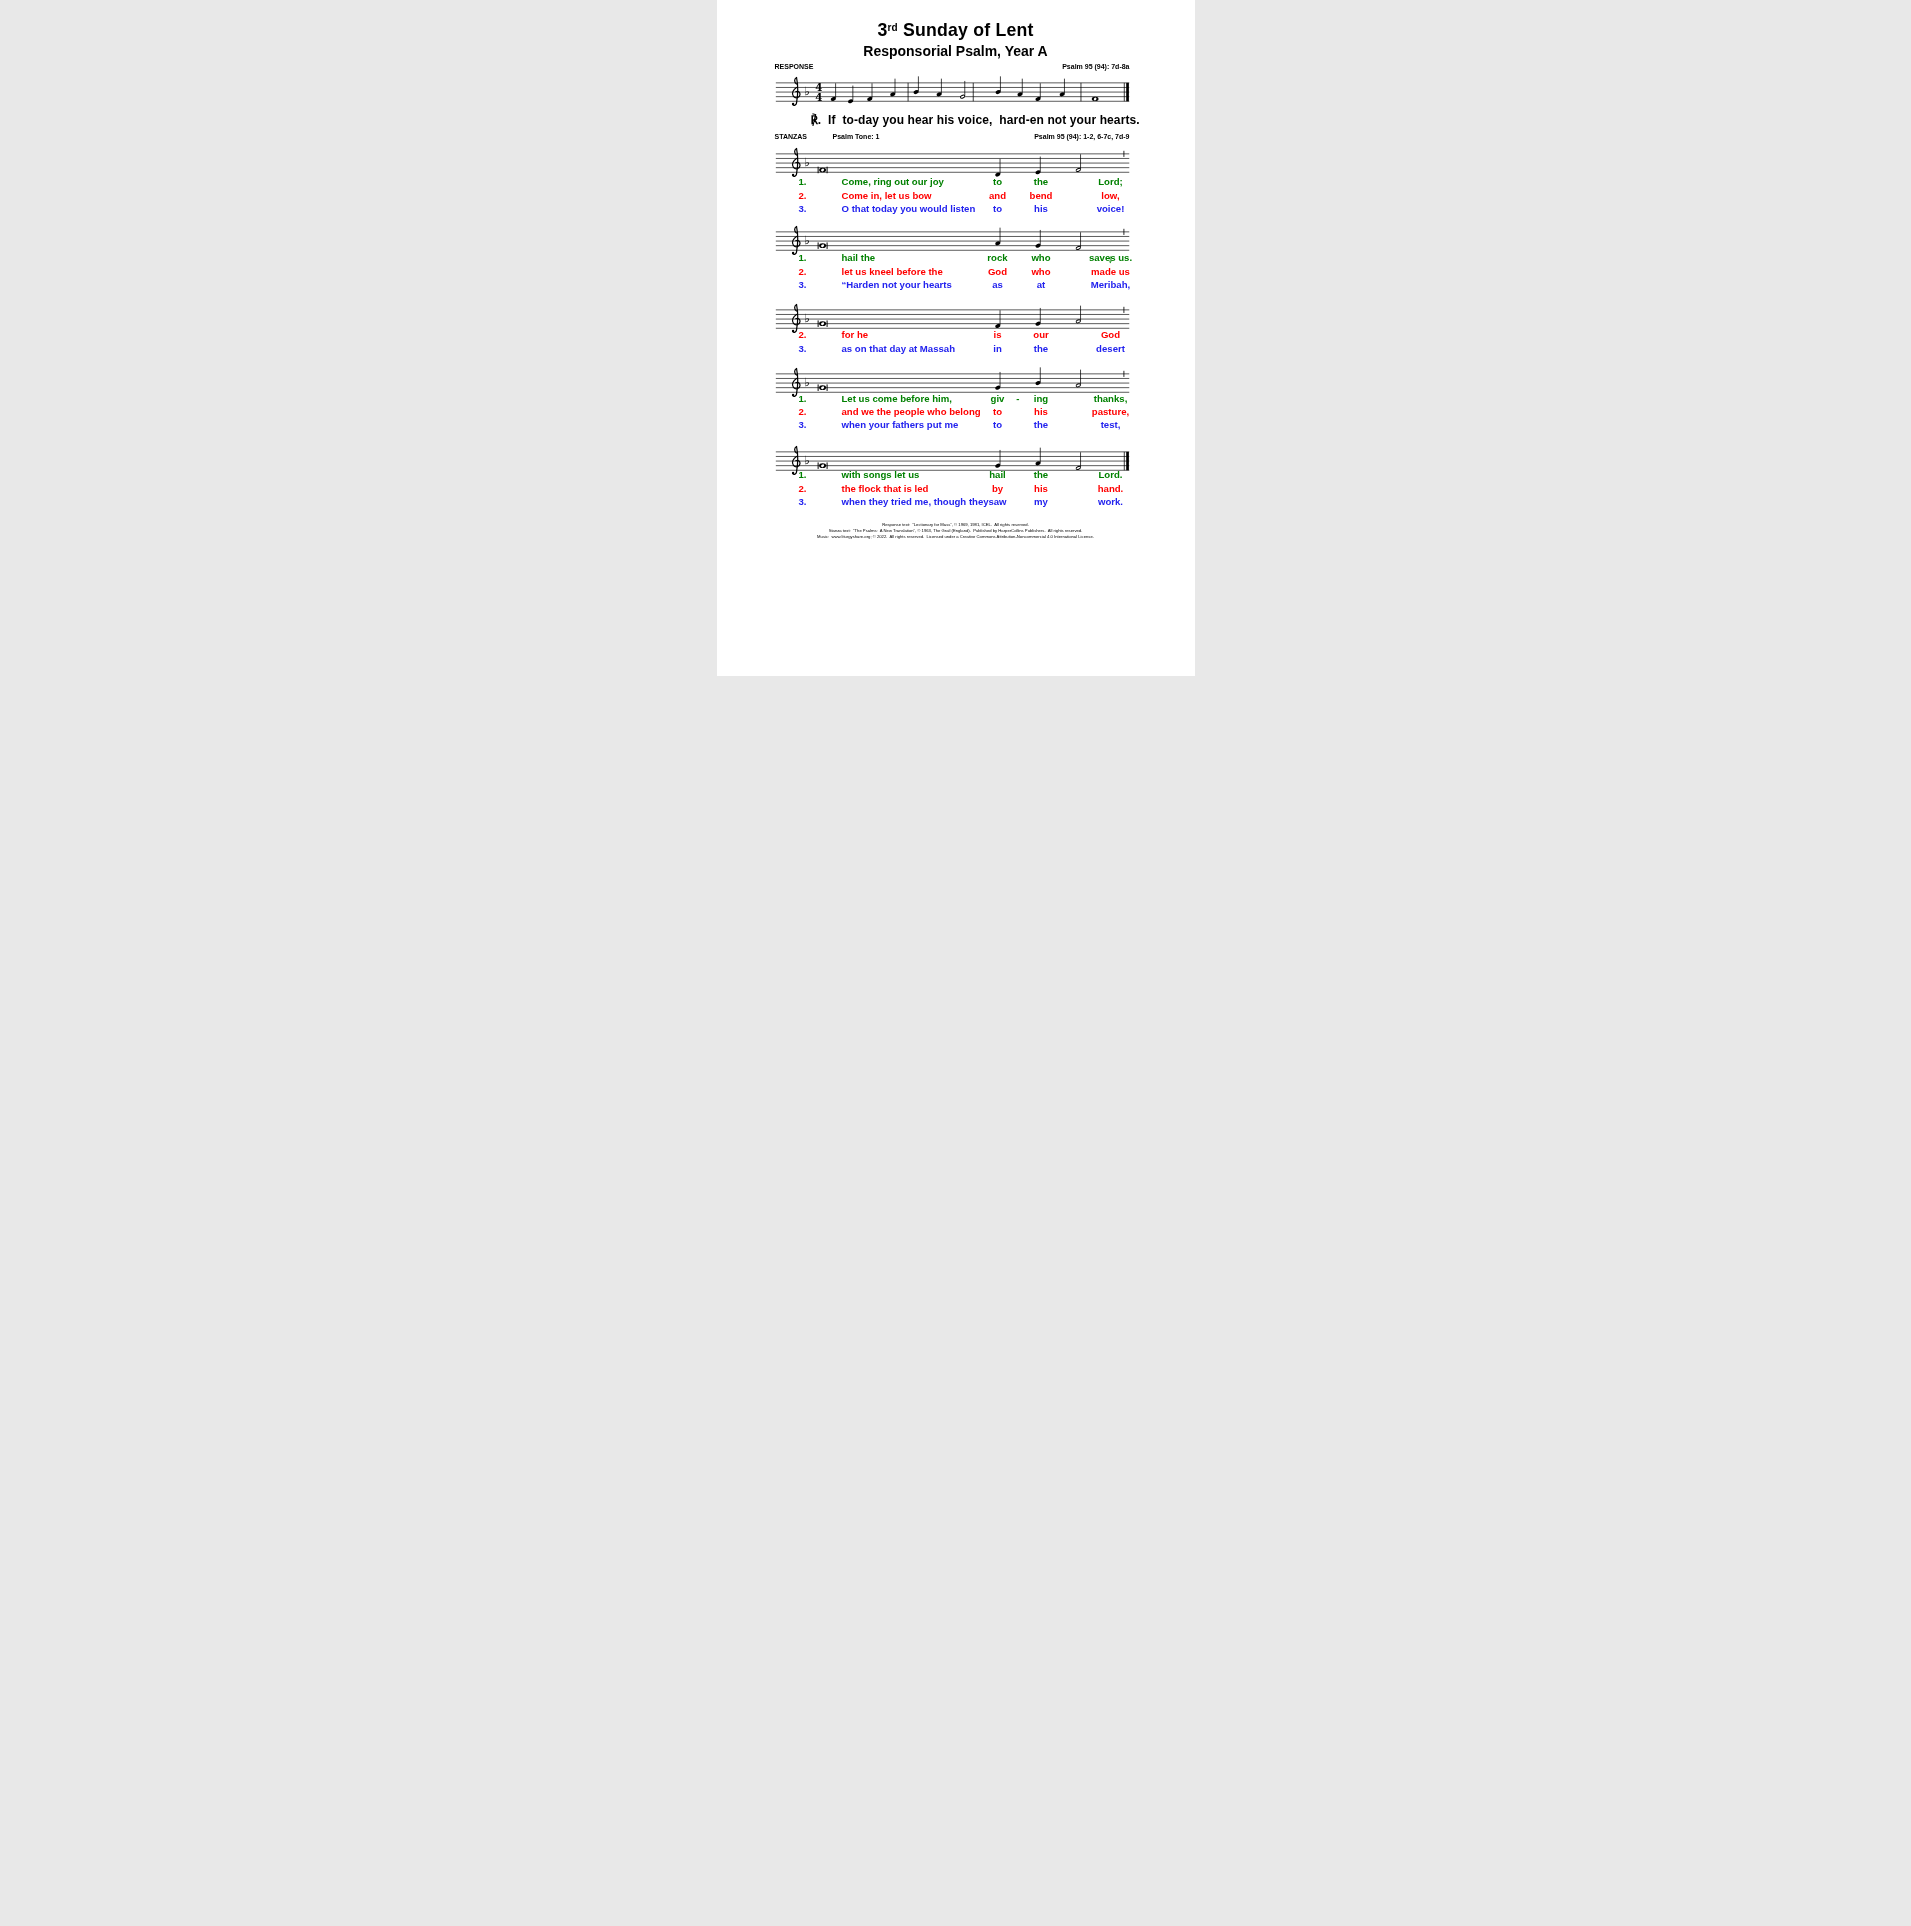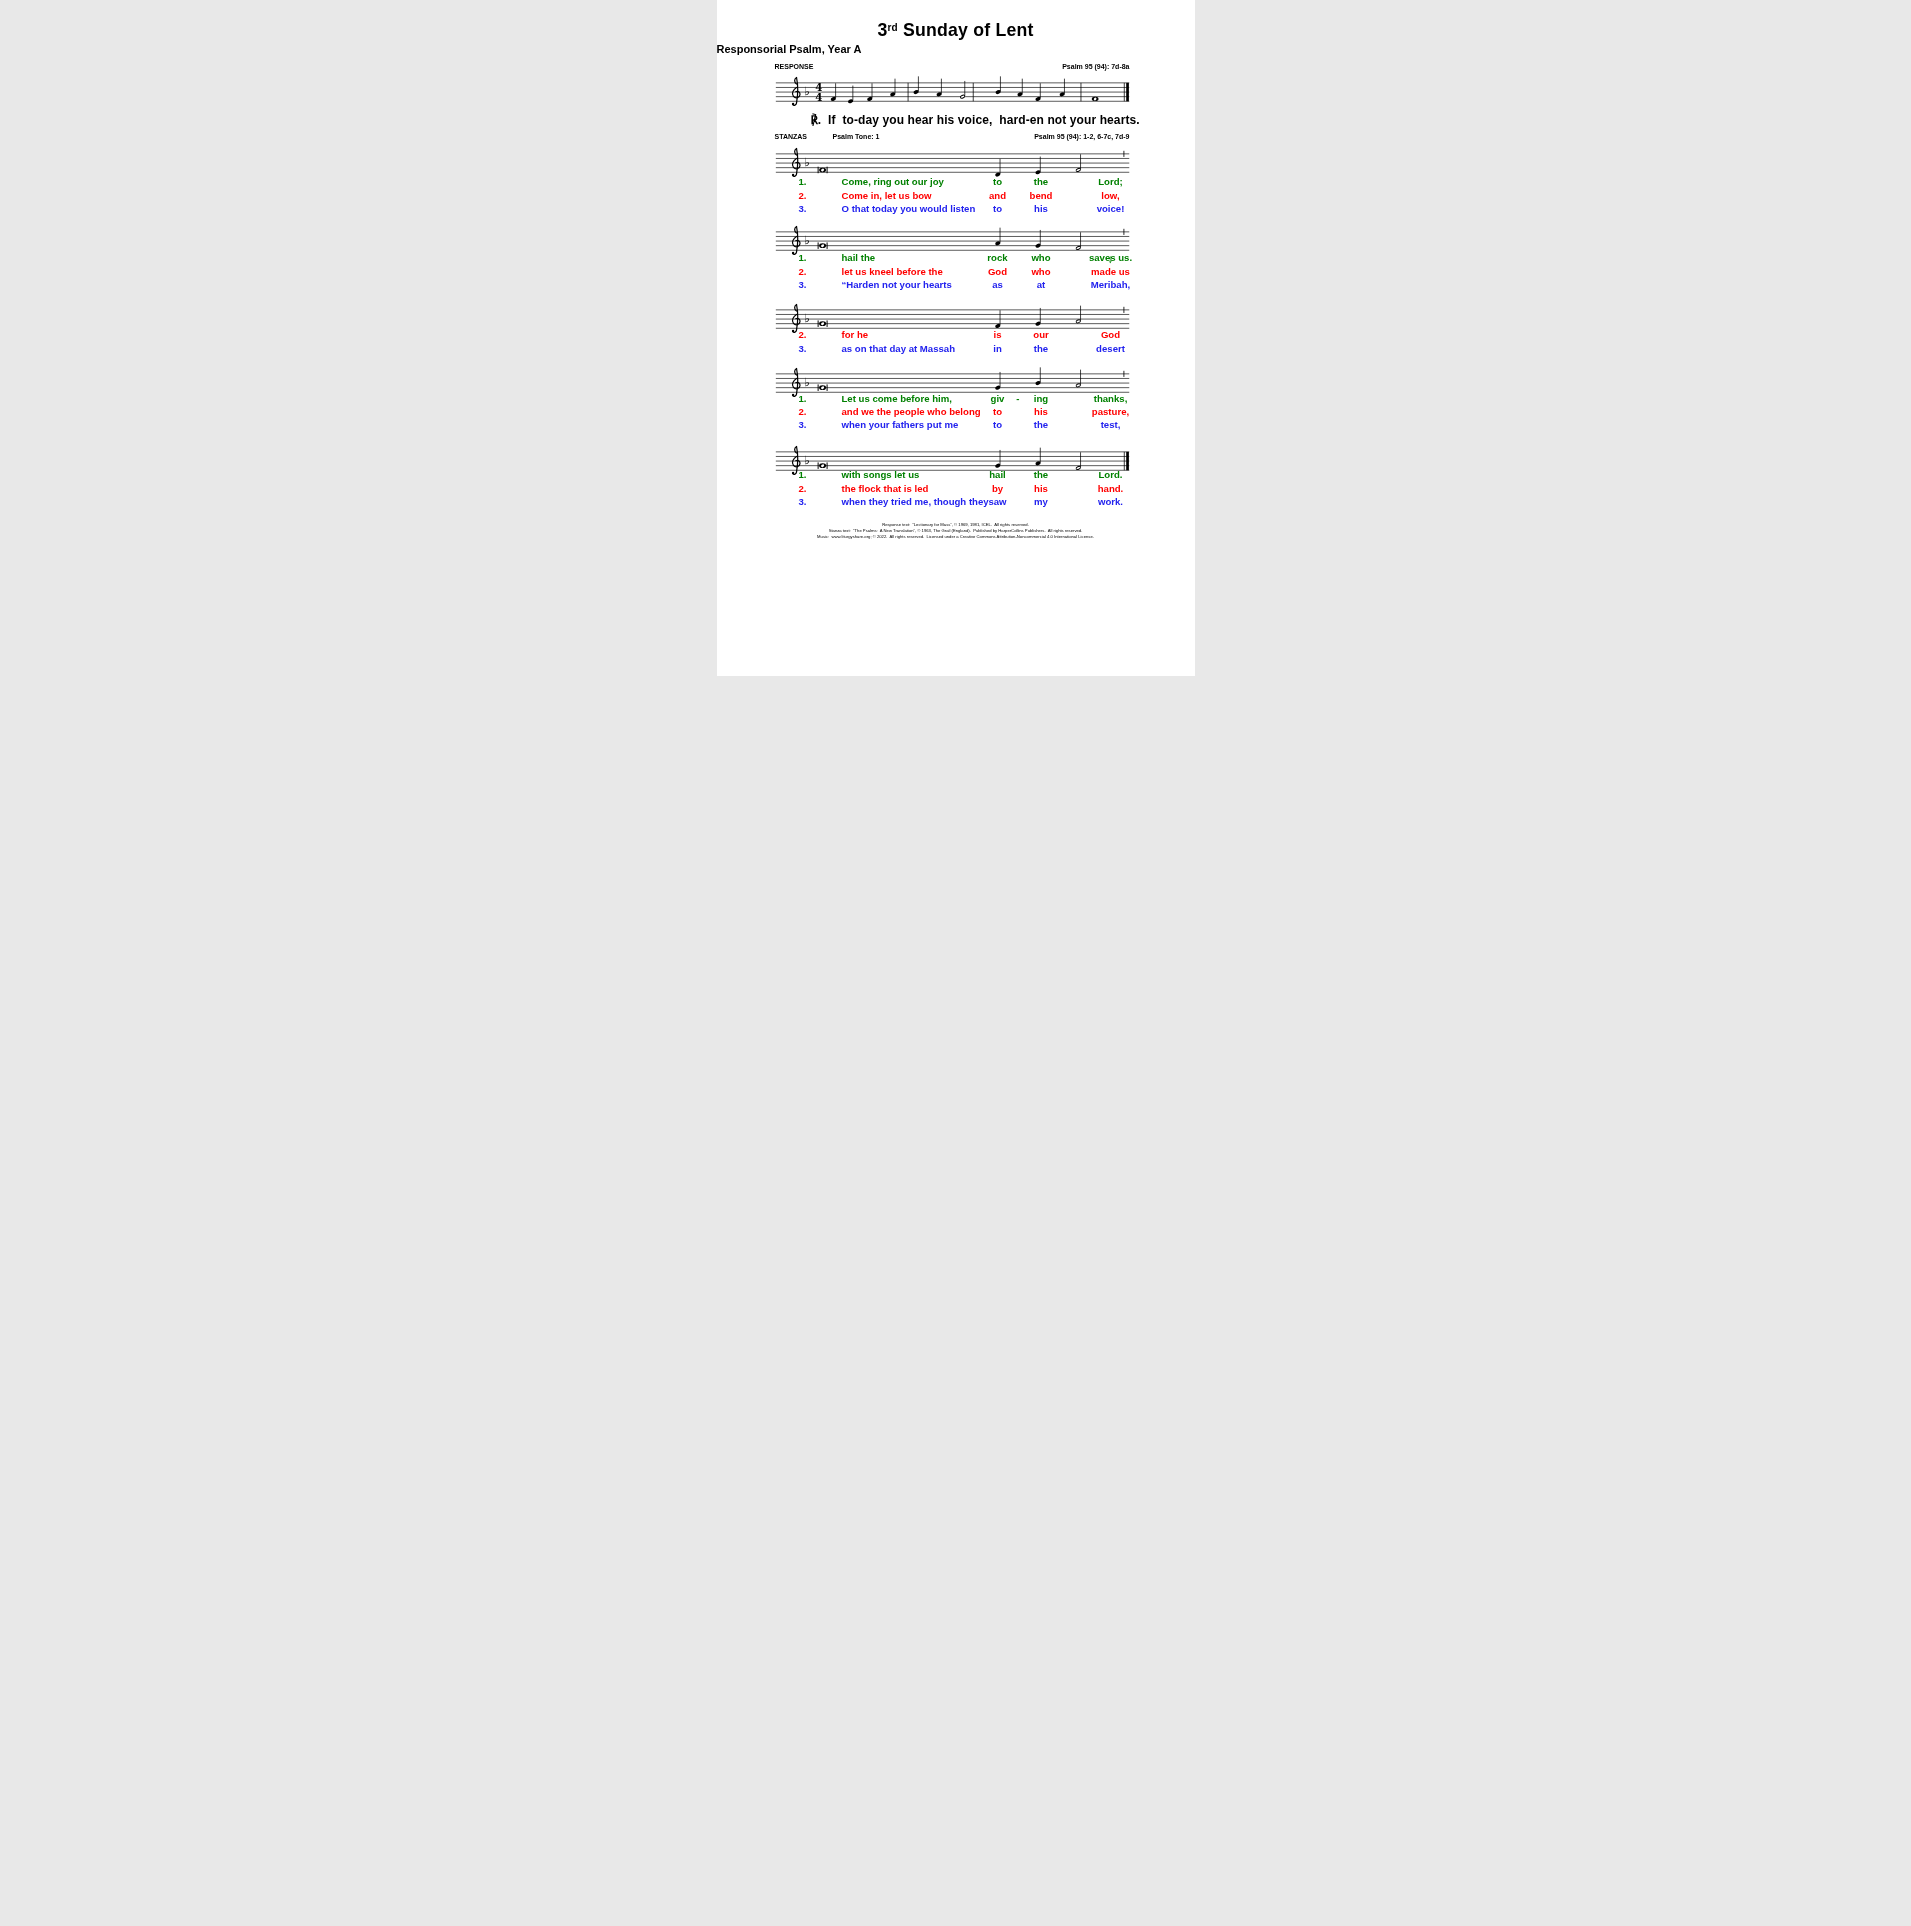--- a/index.html
+++ b/index.html
@@ -8,22 +8,22 @@
     background:#ffffff; overflow:hidden;
     font-family:"Liberation Sans", sans-serif; color:#000;
   }
   .abs{position:absolute;}
   .title{
     left:0; top:20px; width:478px; text-align:center;
     font-size:17.7px; font-weight:700; letter-spacing:0.2px;
   }
   .title sup{font-size:10px; vertical-align:5.4px;}
   .subtitle{
-    left:0; top:43px; width:478px; text-align:left;
-    font-size:11px; font-weight:700;
+    left:0; top:43px; width:478px; text-align:center;
+    font-size:14px; font-weight:700;
   }
   .sec-label{font-size:7px; font-weight:700; top:63px;}
   .sec-ref{font-size:7px; font-weight:700; top:63px; right:65px; text-align:right;}
   .stz-label{font-size:7px; font-weight:700; top:133px;}
   .stz-tone{font-size:7px; font-weight:700; top:133px; left:116px;}
   .stz-ref{font-size:7px; font-weight:700; top:133px; right:65px; text-align:right;}
   .resp-lyric{
     left:94px; top:111px; font-size:12px; font-weight:700;
     white-space:pre; letter-spacing:0.1px;
   }

